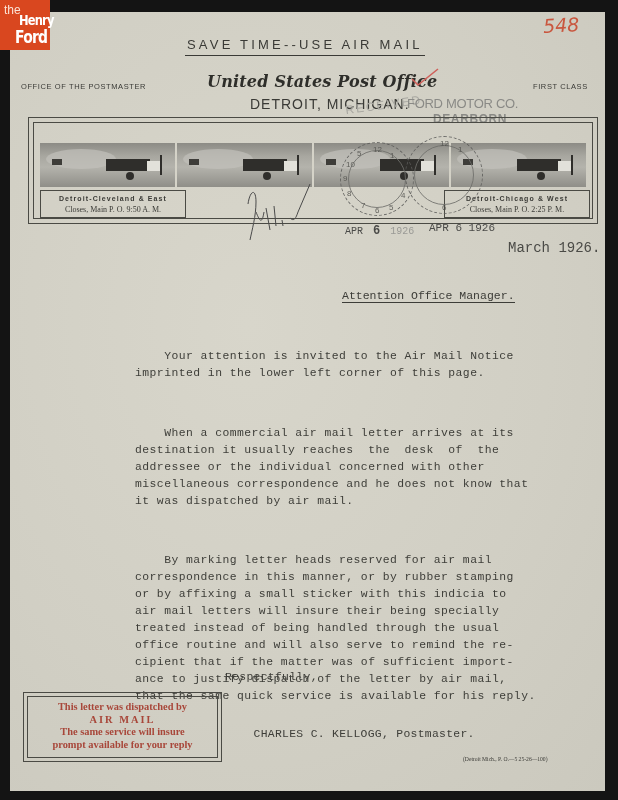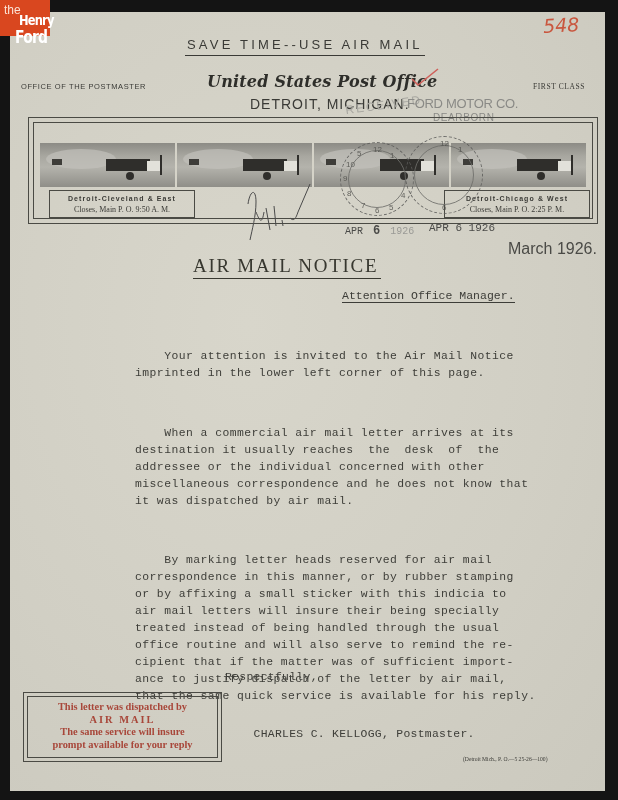--- a/index.html
+++ b/index.html
@@ -2,48 +2,48 @@
 <html><head>
 <meta charset="utf-8">
 <style>
   html, body { margin: 0; padding: 0; }
   body {
     width: 618px; height: 800px; position: relative; overflow: hidden;
     background: #141414;
     font-family: "Liberation Serif", serif;
   }
   .logo {
-    position: absolute; left: 0; top: 0; width: 50px; height: 36px;
+    position: absolute; left: 0; top: 0; width: 50px; height: 50px;
     background: #d9471f; z-index: 5; color: #fff;
   }
   .logo .the { position: absolute; left: 4px; top: 3px; font-family: "Liberation Sans", sans-serif; font-size: 12px; color: #fbe3d6; }
   .logo .henry { position: absolute; left: 19px; top: 12px; font-family: "DejaVu Sans", sans-serif; font-weight: bold; font-size: 14px; letter-spacing: -1px; transform: scaleX(0.82); transform-origin: left; }
   .logo .ford { position: absolute; left: 15px; top: 27px; font-family: "DejaVu Sans", sans-serif; font-weight: bold; font-size: 17px; letter-spacing: -1px; transform: scaleX(0.82); transform-origin: left; }
 
   .paper {
     position: absolute; left: 10px; top: 12px; width: 595px; height: 779px;
     background: #d3d1c6;
     background-image: radial-gradient(ellipse at 40% 40%, #d8d6cb 0%, #d1cfc4 60%, #cbc9be 100%);
   }
   .abs { position: absolute; }
 
   .save-time {
     left: 175px; top: 25px; font-family: "Liberation Sans", sans-serif;
     font-size: 13px; letter-spacing: 3.2px; color: #3a3a36;
     border-bottom: 1.5px solid #3a3a36; padding: 0 2px 3px 2px;
   }
   .office { left: 11px; top: 70px; font-family: "Liberation Sans", sans-serif; font-size: 7.5px; letter-spacing: 0.6px; color: #3a3a36; }
-  .first-class { left: 523px; top: 70px; font-family: Liberation Serif, serif; font-size: 7.5px; letter-spacing: 0.6px; color: #3a3a36; }
+  .first-class { left: 523px; top: 70px; font-family: Liberation Sans, sans-serif; font-size: 7.5px; letter-spacing: 0.6px; color: #3a3a36; }
   .usps-title { left: 197px; top: 60px; font-family: "DejaVu Serif", serif; font-weight: bold; font-size: 16px; color: #2e2e2a; letter-spacing: 0.2px; font-style: italic; }
   .detroit { left: 240px; top: 84px; font-family: "Liberation Sans", sans-serif; font-size: 14px; letter-spacing: 1px; color: #3a3a36; }
   .checkmark { left: 400px; top: 55px; }
   .page-no { left: 533px; top: 2px; color: #c9563e; font-family: "DejaVu Sans", sans-serif; font-style: italic; font-size: 19px; transform: rotate(-3deg); }
 
   .ford-stamp { left: 397px; top: 84px; font-family: "Liberation Sans", sans-serif; font-size: 13px; color: #8a8a86; letter-spacing: -0.3px; }
-  .dearborn { left: 423px; top: 100px; font-family: "Liberation Sans", sans-serif; font-size: 10px; color: #8a8a86; letter-spacing: 0.6px; }
+  .dearborn { left: 423px; top: 100px; font-family: "Liberation Sans", sans-serif; font-size: 12px; color: #8a8a86; letter-spacing: 0.6px; font-weight: bold; }
   .recv-stamp { left: 335px; top: 86px; font-family: "Liberation Sans", sans-serif; font-size: 12px; color: #a9a8a2; transform: rotate(-8deg); letter-spacing: 2px; }
 
   .banner-outer {
     left: 18px; top: 105px; width: 568px; height: 105px;
     border: 1.3px solid #4a4a44;
   }
   .banner-inner {
     left: 4px; top: 4px; width: 558px; height: 95px;
     border: 1px solid #4a4a44;
   }
@@ -62,38 +62,38 @@
   .plane-panel .prop { position: absolute; left: 120px; top: 12px; width: 2px; height: 20px; background: #2f2e2b; }
   .plane-panel .wheel { position: absolute; left: 86px; top: 29px; width: 8px; height: 8px; border-radius: 50%; background: #2f2e2b; }
 
   .caption-box {
     top: 67px; width: 146px; height: 26px; border: 1px solid #4a4a44;
     font-size: 7.5px; color: #3a3a36; text-align: center; line-height: 11px;
     padding-top: 2px; box-sizing: border-box; height: 28px;
   }
   .caption-box .l1 { font-family: "Liberation Sans", sans-serif; font-weight: bold; letter-spacing: 1.1px; font-size: 7px; }
   .caption-box .l2 { font-family: "Liberation Serif", serif; font-size: 8px; }
-  .cap-left { left: 15px; }
+  .cap-left { left: 6px; }
   .cap-right { left: 410px; }
 
   .postmark { border: 1.2px dashed #5a5a58; border-radius: 50%; opacity: 0.85; }
   .pm1 { left: 330px; top: 130px; width: 72px; height: 72px; }
   .pm2 { left: 395px; top: 124px; width: 76px; height: 76px; }
   .pm-ring { border: 1px solid #6e6e6a; border-radius: 50%; }
   .pm-num { font-family: "Liberation Sans", sans-serif; font-size: 8px; color: #4e4e4a; }
 
   .datestamp { font-family: "Liberation Mono", monospace; color: #4a4a48; font-size: 10px; }
   .ds1 { left: 335px; top: 212px; }
   .ds1 .d { font-weight: bold; font-size: 12px; margin: 0 10px; }
   .ds1 .y { color: #9a9a96; font-size: 10px; }
   .ds2 { left: 419px; top: 210px; font-size: 11px; }
 
   .signature { left: 230px; top: 170px; }
 
-  .date-line { left: 458px; top: 228px; font-family: Liberation Sans, sans-serif; font-size: 16px; color: #4a4a46; padding-left: 40px; }
+  .date-line { left: 458px; top: 228px; font-family: Liberation Mono, monospace; font-size: 14px; color: #4a4a46; padding-left: 40px; }
 
   .notice-title {
     left: 183px; top: 243px; font-family: "Liberation Serif", serif;
     font-size: 19px; letter-spacing: 1.7px; color: #37372f;
     border-bottom: 1.3px solid #37372f; padding: 0 3px 1px 0;
   }
   .attention {
     left: 332px; top: 277px; font-family: "Liberation Mono", monospace;
     font-size: 11.5px; color: #3d3d38; border-bottom: 1px solid #3d3d38;
   }
@@ -215,21 +215,20 @@
     <span>APR</span><span class="d">6</span><span class="y">1926</span>
   </div>
   <div class="abs datestamp ds2">APR 6 1926</div>
 
   <svg class="abs signature" width="90" height="60" viewBox="0 0 90 60">
     <path d="M8 22 C10 8, 16 6, 16 20 C16 34, 12 48, 10 58 M16 30 C20 40, 22 42, 24 30 M26 26 L30 48 M34 24 L36 44 M42 38 L43 44 M50 36 C54 40, 56 36, 58 30 M58 30 L70 2" stroke="#4a4a4a" stroke-width="1" fill="none"></path>
   </svg>
 
   <div class="abs date-line">March 1926.</div>
 
-  <div class="abs notice-title">AIR MAIL NOTICE</div>
   <div class="abs attention">Attention Office Manager.</div>
 
   <div class="abs body-text">
     <div class="para">    Your attention is invited to the Air Mail Notice
 imprinted in the lower left corner of this page.</div>
     <div class="para">    When a commercial air mail letter arrives at its
 destination it usually reaches  the  desk  of  the
 addressee or the individual concerned with other
 miscellaneous correspondence and he does not know that
 it was dispatched by air mail.</div>

